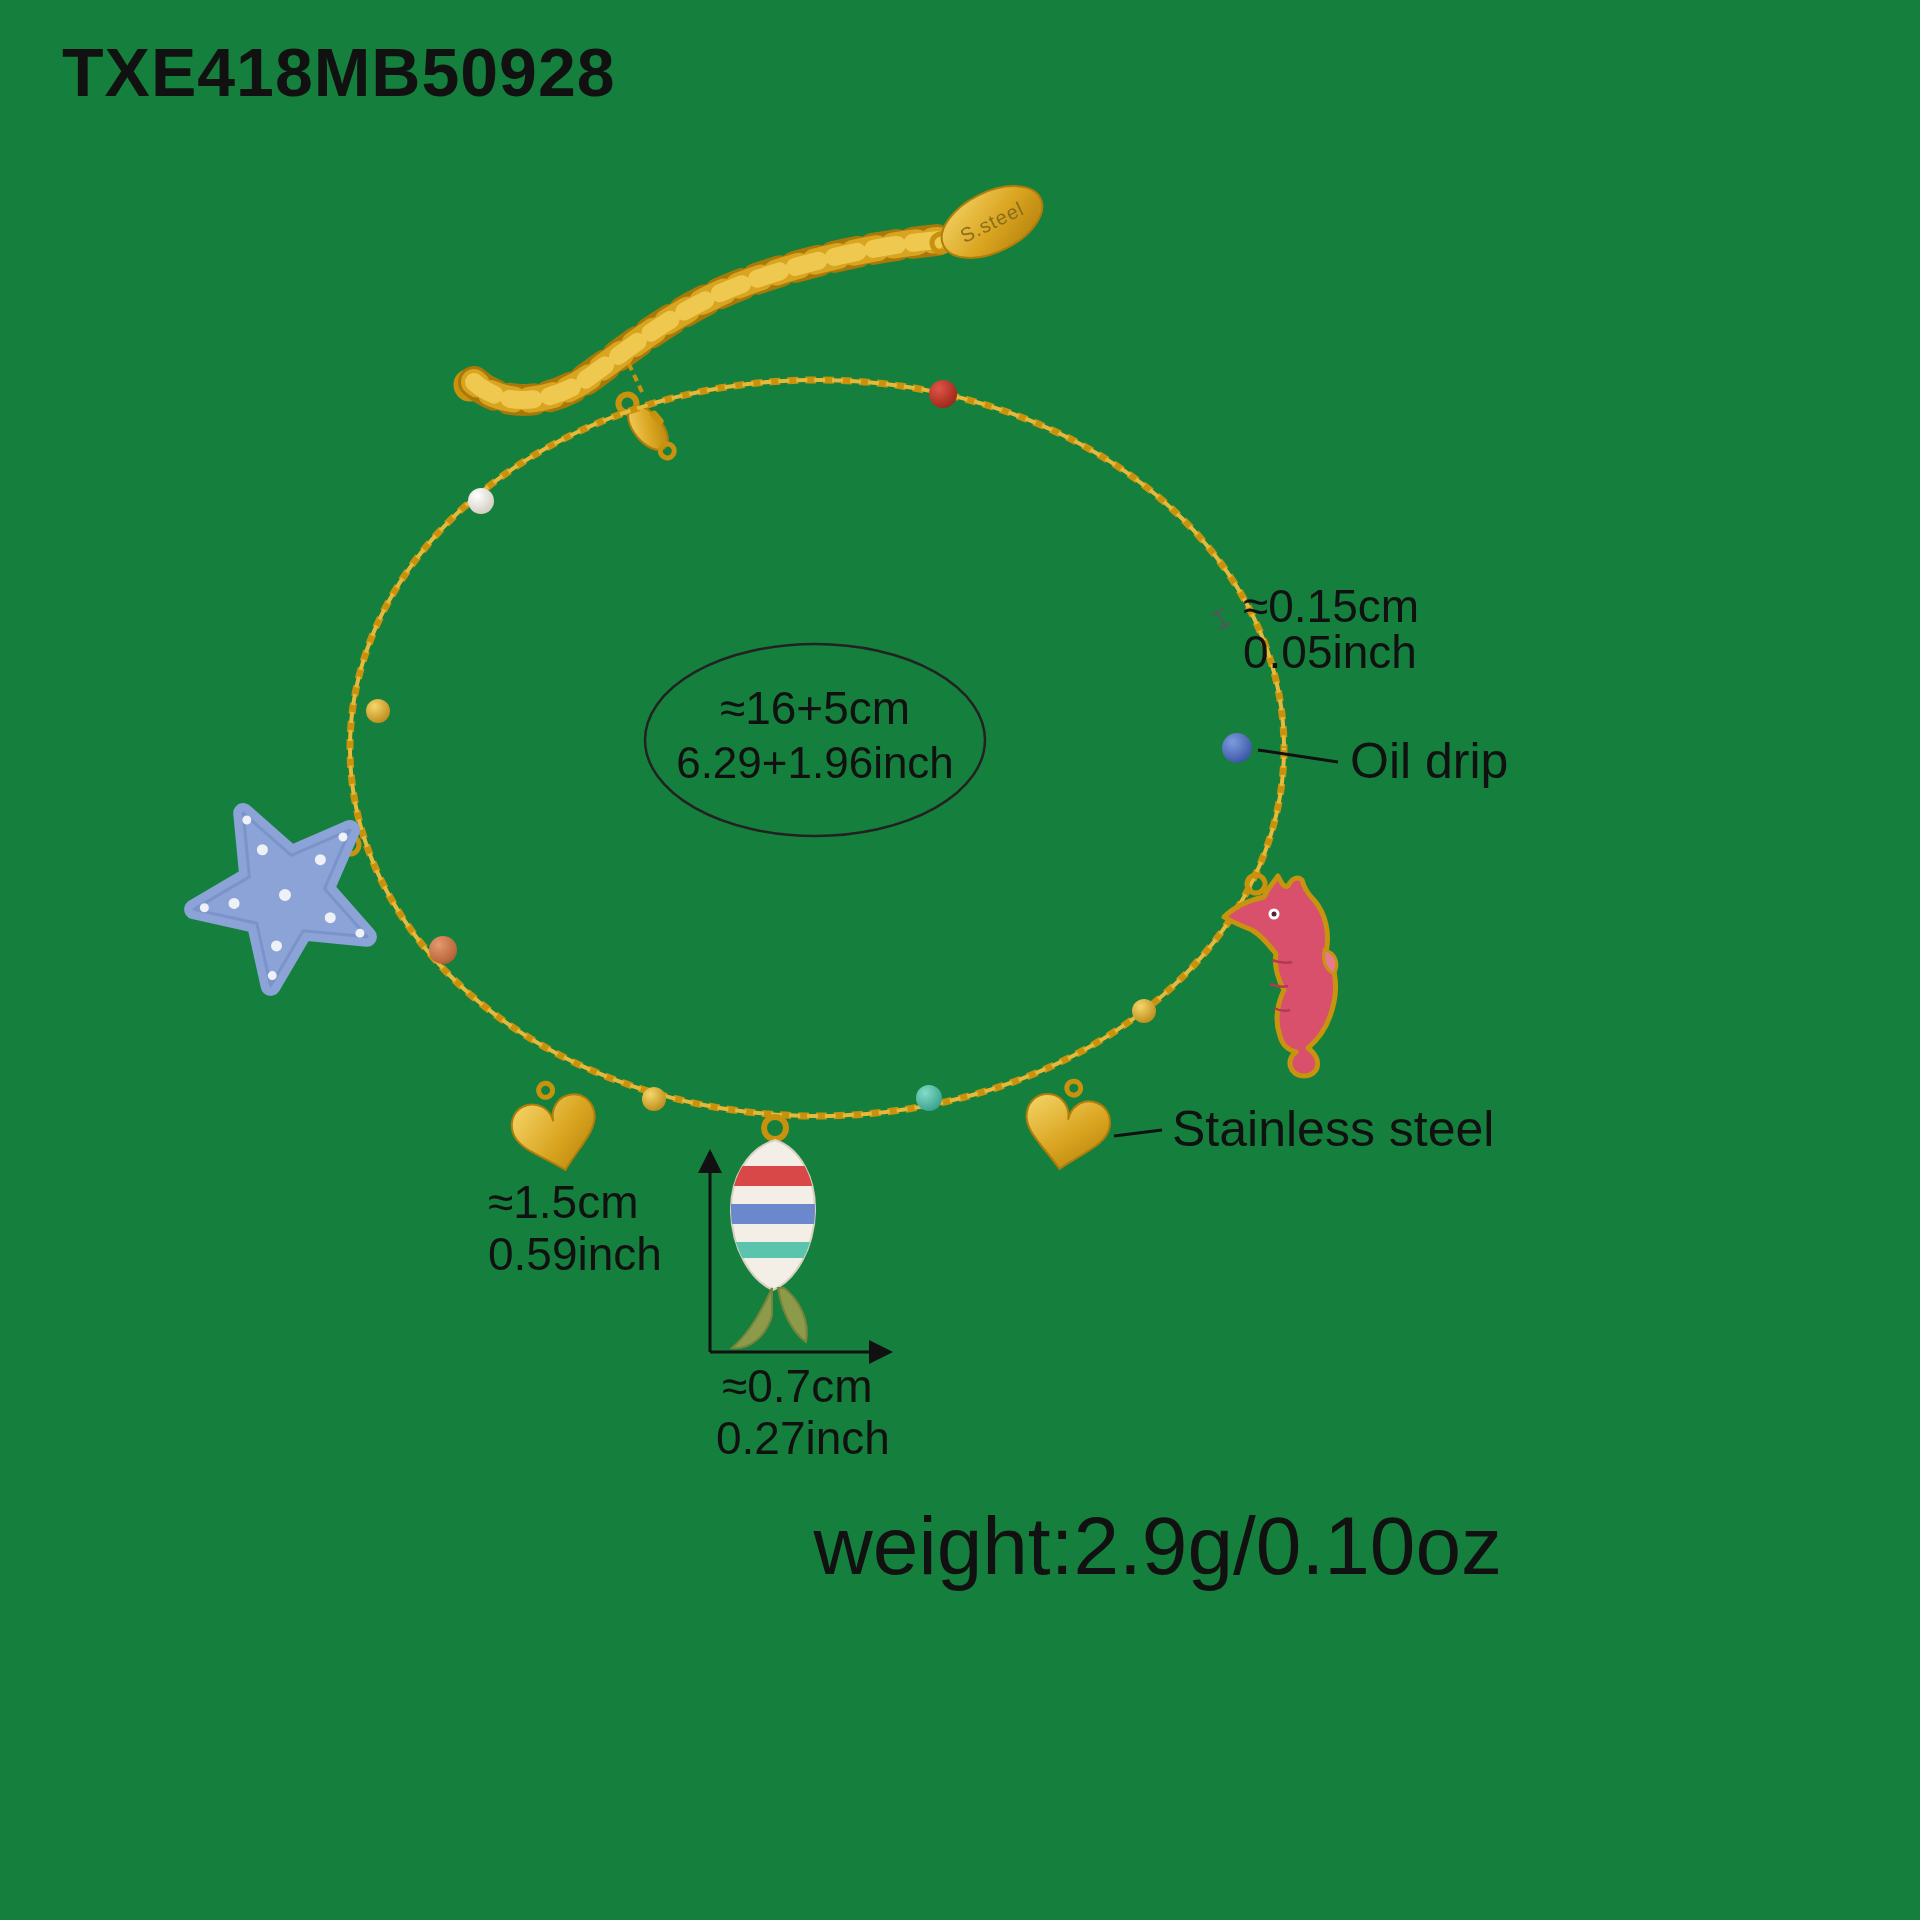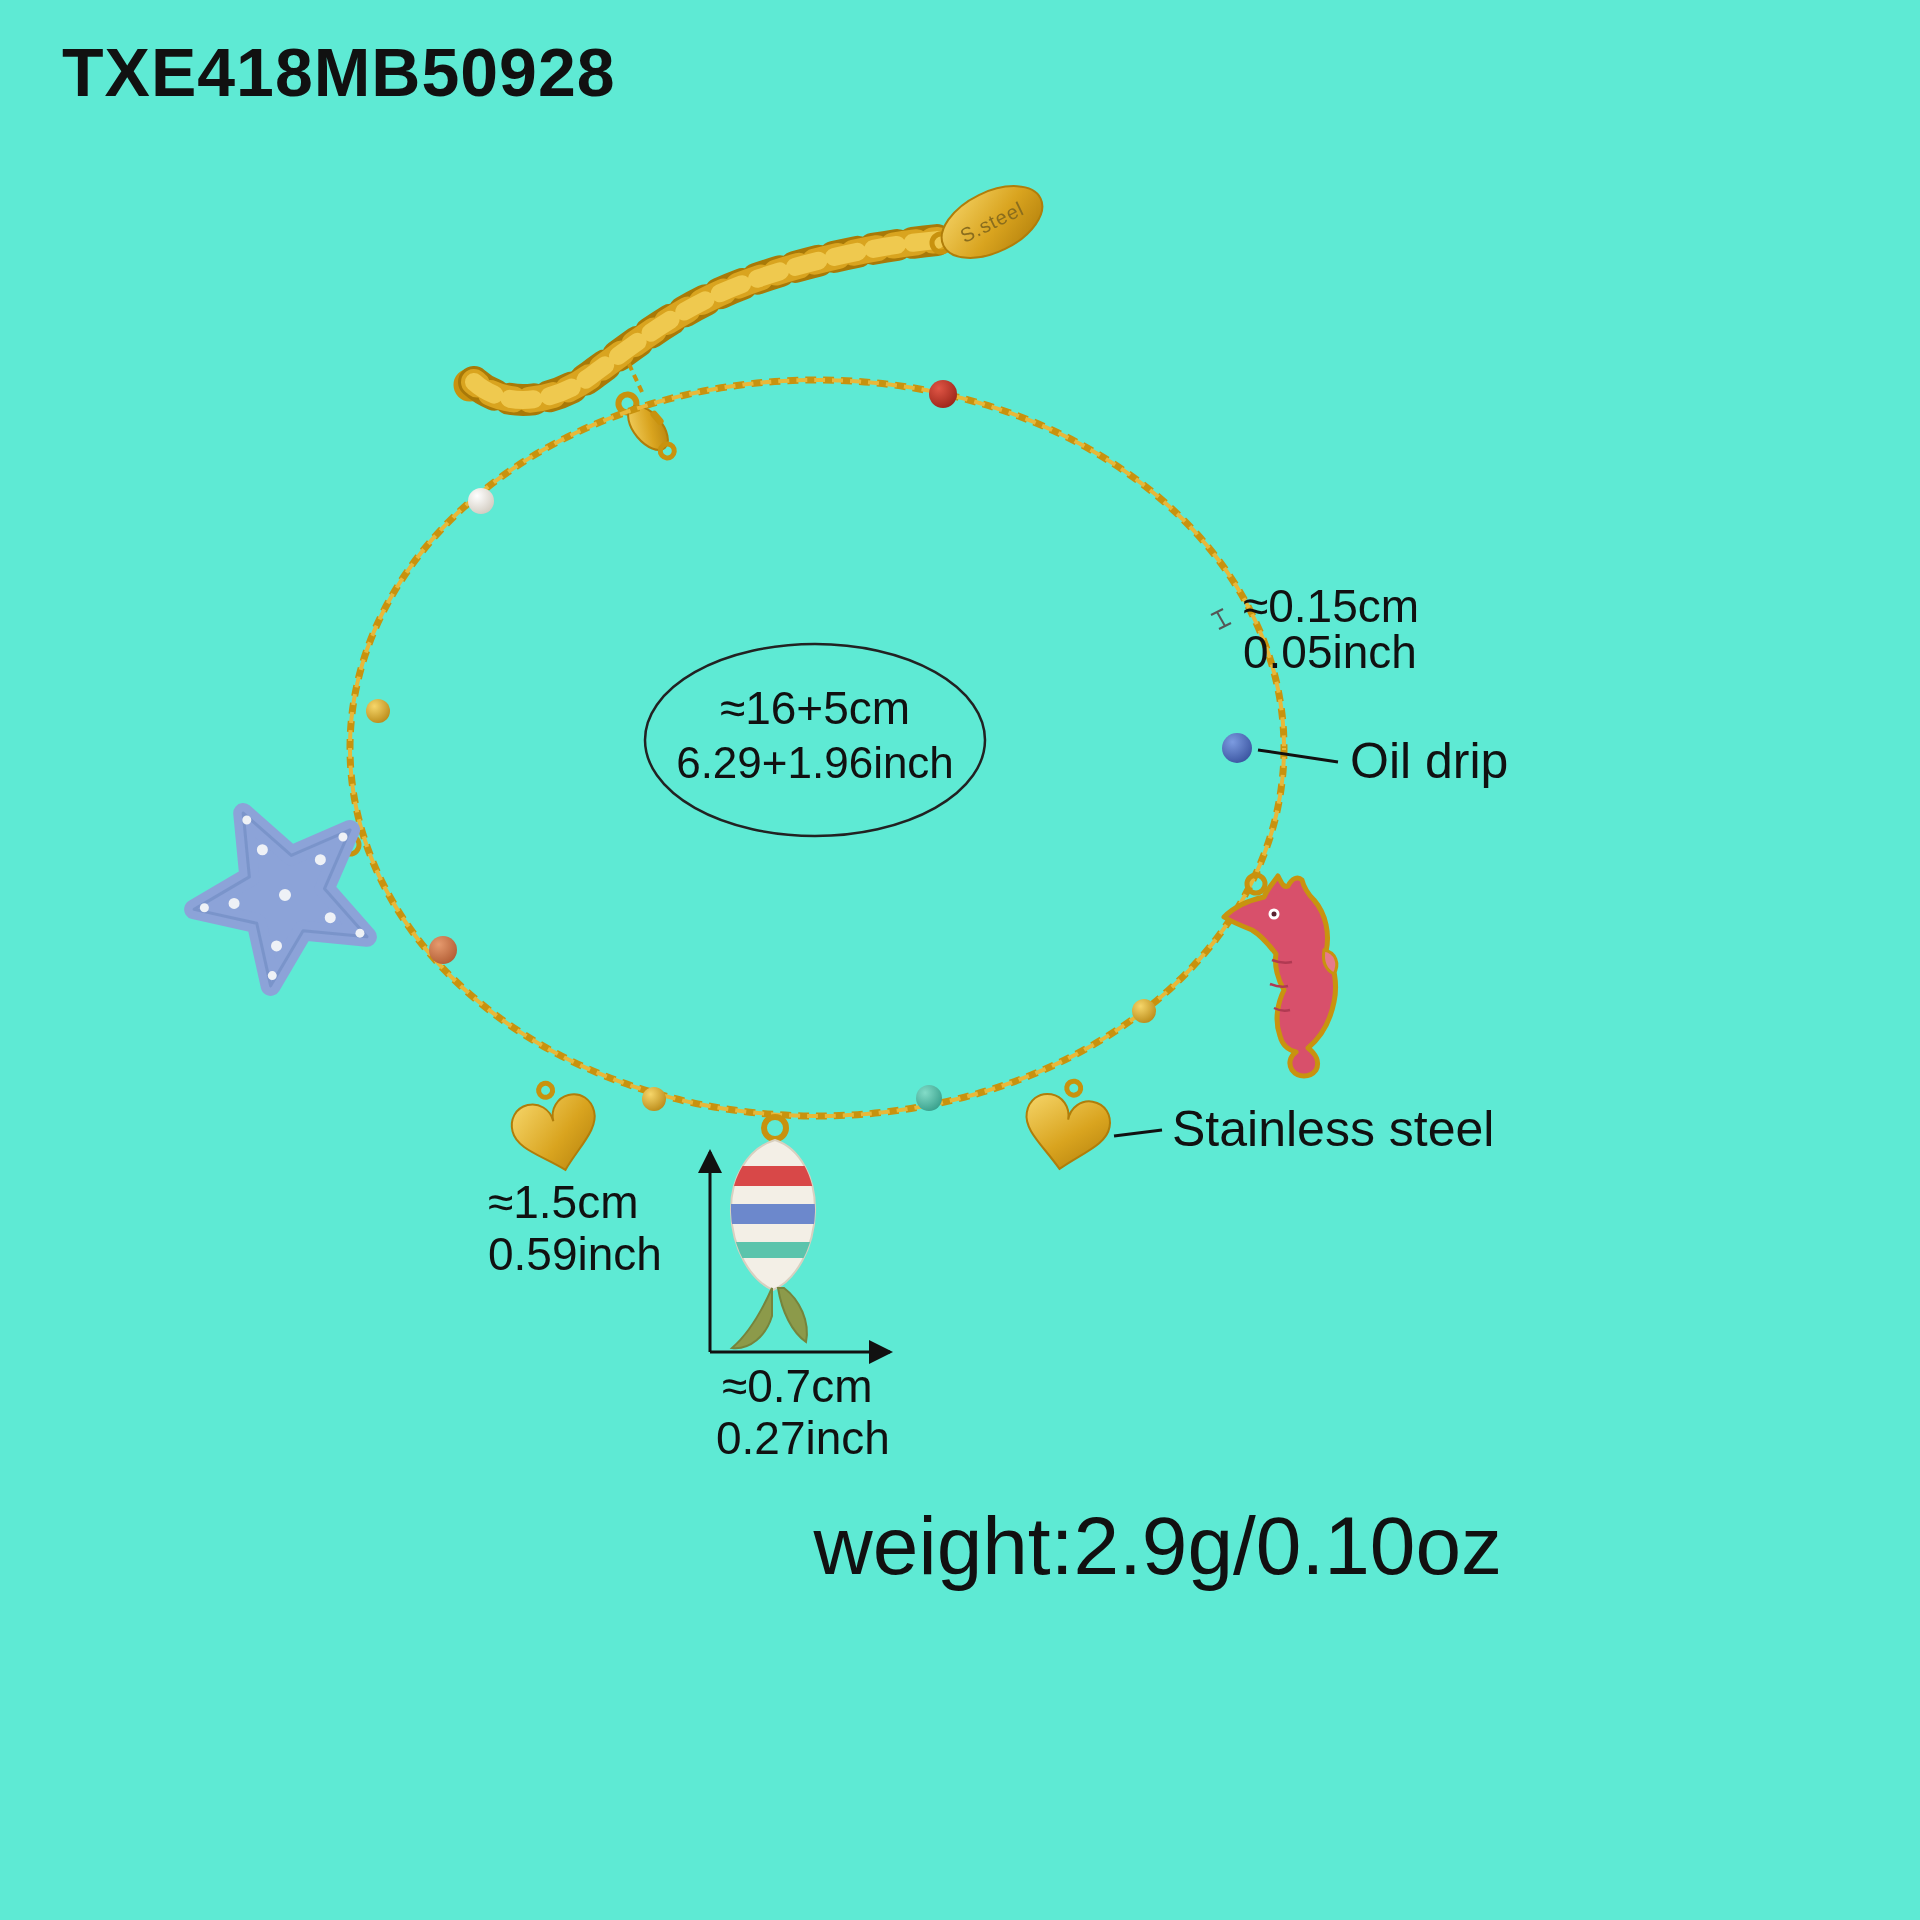--- a/index.html
+++ b/index.html
@@ -1,16 +1,16 @@
 <!DOCTYPE html>
 <html><head>
 <meta charset="utf-8">
 <style>
   html,body{margin:0;padding:0;background:#fff;}
-  .canvas{position:relative;width:1920px;height:1920px;background:#5eead4;overflow:hidden;
+  .canvas{position:relative;width:1920px;height:1920px;background:#15803d;overflow:hidden;
           font-family:"Liberation Sans", sans-serif;}
   svg{position:absolute;left:0;top:0;}
   text{font-family:"Liberation Sans", sans-serif;fill:#111;}
   .sku{font-size:68px;font-weight:600;letter-spacing:1px;}
   .ann{font-size:46px;}
   .ann-lg{font-size:50px;}
   .center-txt1{font-size:46px;}
   .center-txt2{font-size:44px;}
   .weight{font-size:82px;font-weight:500;}
   .tagtxt{font-size:20px;fill:#8a6d1d;letter-spacing:1px;}

